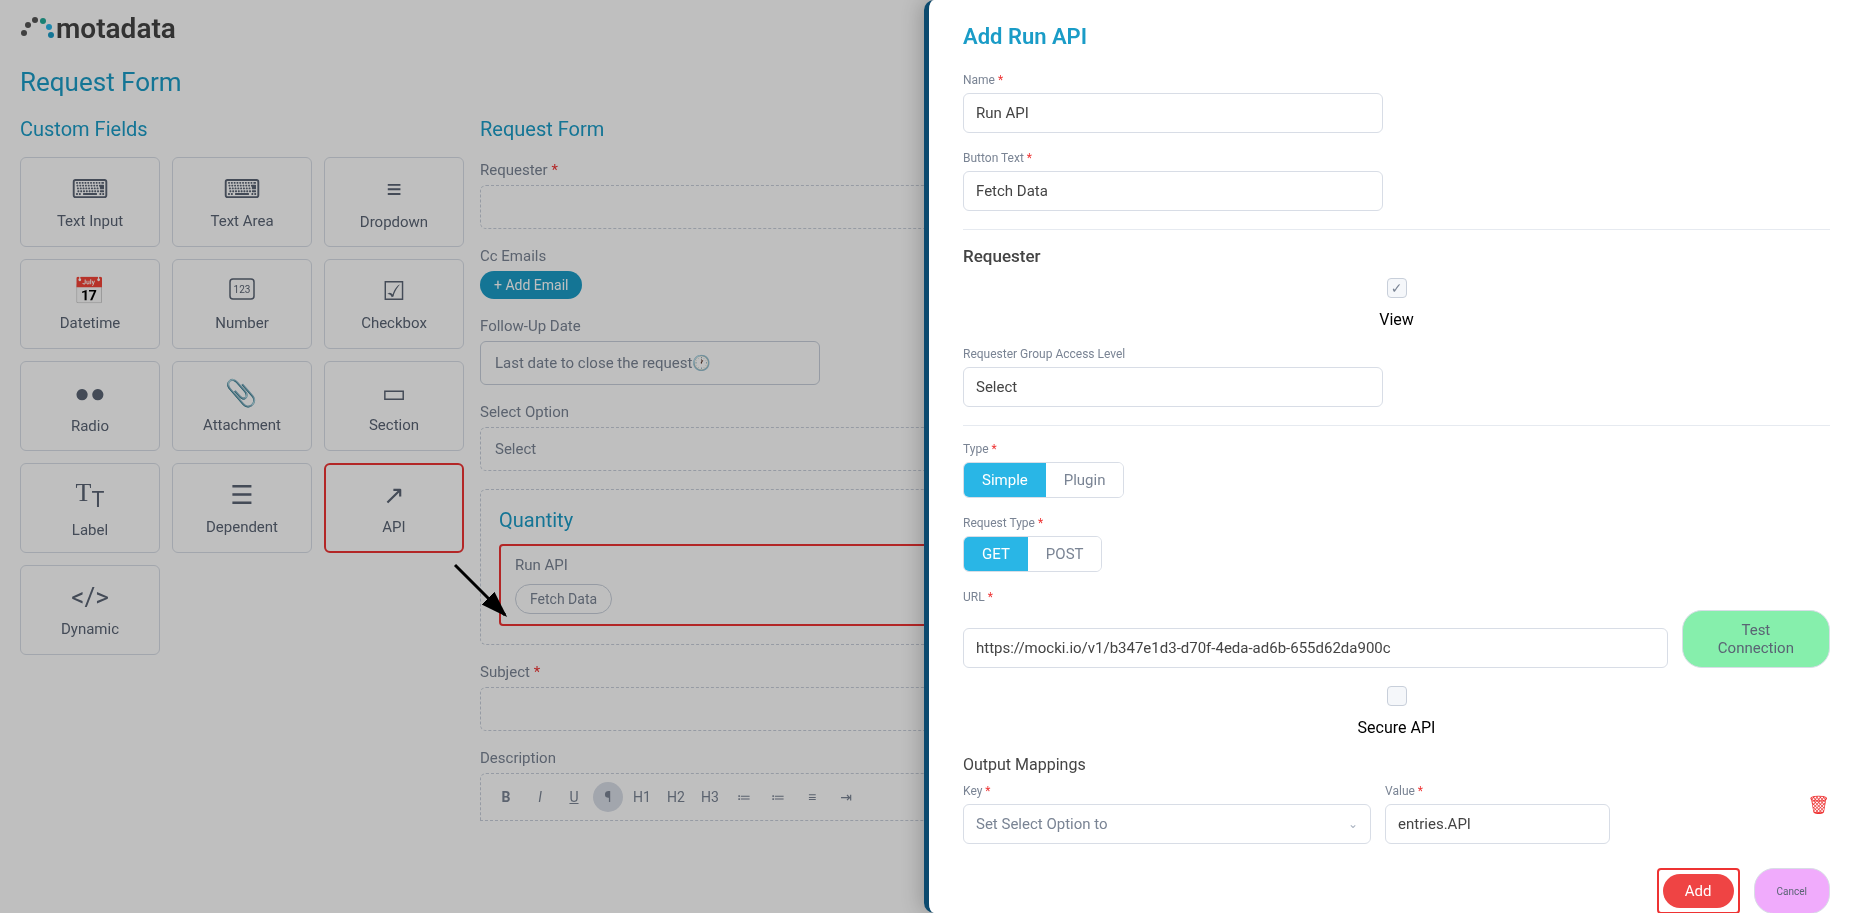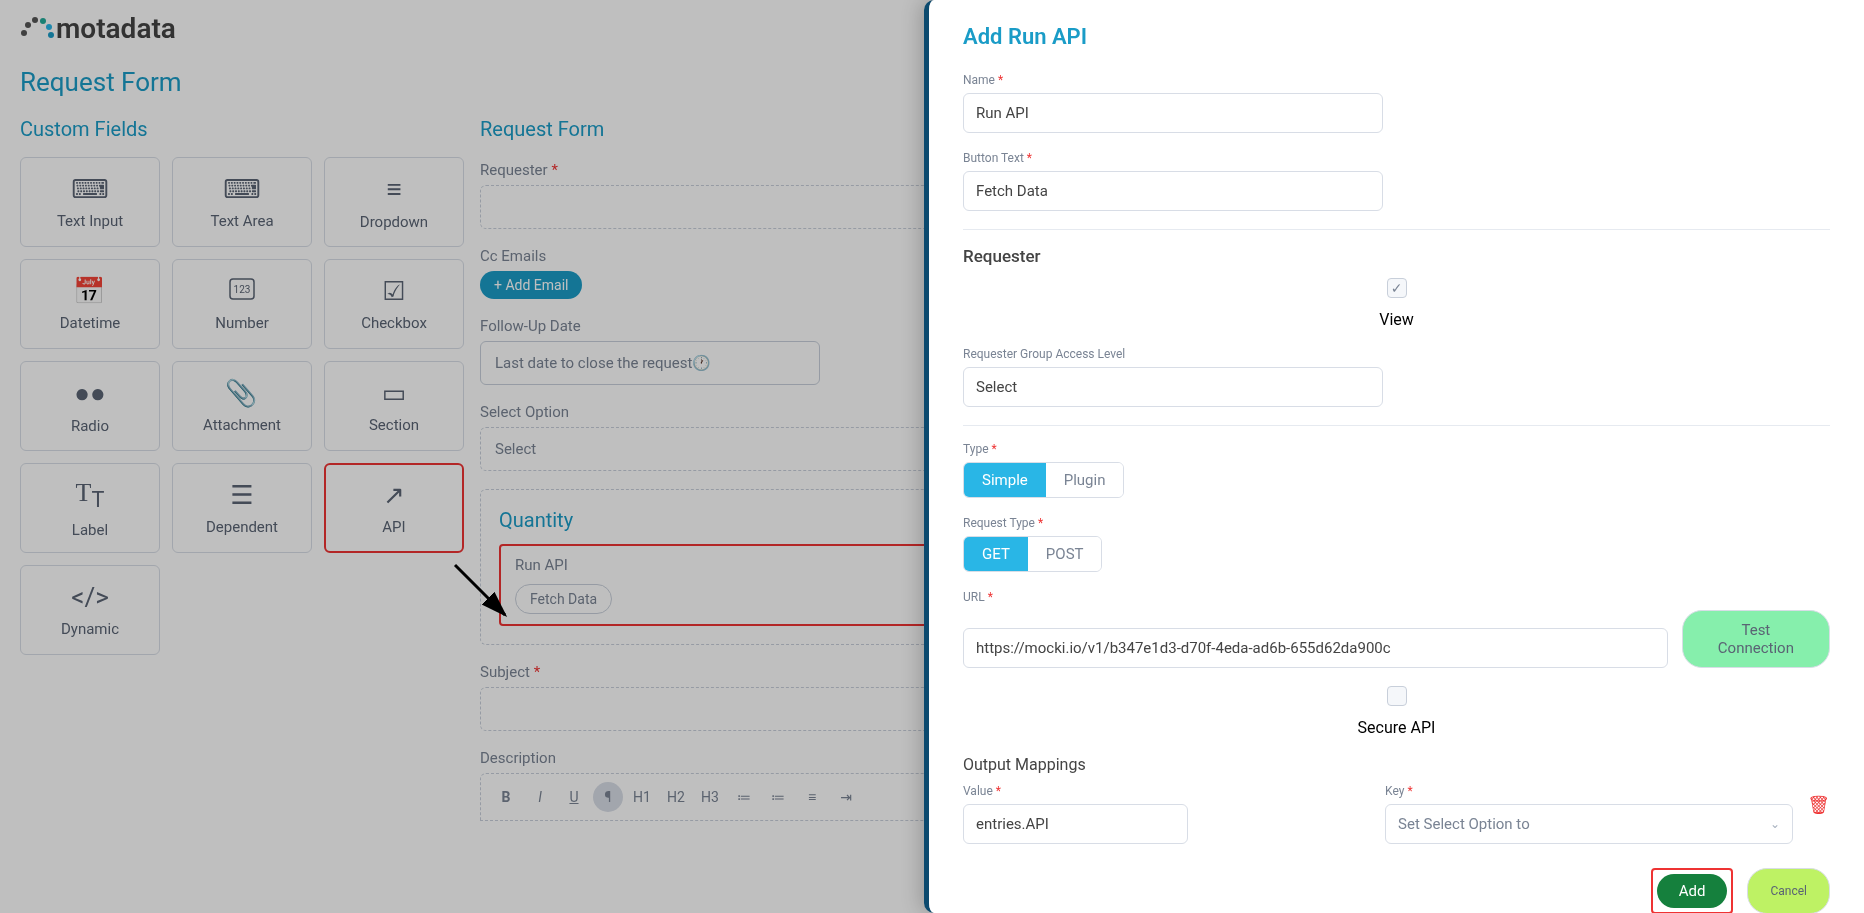--- a/index.html
+++ b/index.html
@@ -66,22 +66,22 @@
 .url-row { display: flex; gap: 14px; align-items: flex-end; }
 .test-btn { border: 1px solid #d8dde6; background: #86efac; border-radius: 20px; padding: 10px 20px; color: #5a6474; font-size: 15px; cursor: pointer; }
 
 .mapping-row { display: flex; gap: 14px; align-items: flex-start; }
 .key-select { flex: 1; border: 1px solid #d8dde6; border-radius: 6px; padding: 10px 12px; font-size: 15px; color: #7a8494; display: flex; justify-content: space-between; align-items: center; }
 .val-input { flex: 1; border: 1px solid #d8dde6; border-radius: 6px; padding: 10px 12px; font-size: 15px; color: #444; }
 .del-icon { color: #e33; font-size: 18px; cursor: pointer; padding-top: 10px; }
 
 .footer-btns { display: flex; gap: 14px; justify-content: flex-end; margin-top: 24px; }
 .footer-btns .highlight-wrap { border: 2px solid #e33; padding: 4px; border-radius: 4px; }
-.add-btn { background: #15803d; color: #fff; border: none; border-radius: 20px; padding: 8px 22px; font-size: 15px; cursor: pointer; }
-.cancel-btn { background: #bef264; color: #5a6474; border: 1px solid #d8dde6; border-radius: 20px; padding: 8px 22px; font-size: 12px; cursor: pointer; }
+.add-btn { background: #ef4444; color: #fff; border: none; border-radius: 20px; padding: 8px 22px; font-size: 15px; cursor: pointer; }
+.cancel-btn { background: #f0abfc; color: #5a6474; border: 1px solid #d8dde6; border-radius: 20px; padding: 8px 22px; font-size: 10px; cursor: pointer; }
 
 .chevron { font-size: 12px; color: #aab3c0; }
 </style>
 </head>
 <body>
 
 <div class="main-app">
   <div class="logo">
     <svg class="logo-dots" width="34" height="28" viewBox="0 0 34 28">
       <circle cx="4" cy="18" r="3" fill="#555"></circle>
@@ -288,30 +288,30 @@
 
   <div class="panel-row checkbox-row">
     <div class="chk"></div>
     <span>Secure API</span>
   </div>
 
   <div class="panel-label" style="color:#444;font-size:16px;margin-bottom:10px;">Output Mappings</div>
 
   <div class="mapping-row">
     <div style="flex:1">
-      <label class="panel-label"><span>Value</span> <span class="req">*</span></label>
-      <input class="val-input" value="entries.API" style="">
-    </div>
-    <div style="flex:1">
       <label class="panel-label"><span>Key</span> <span class="req">*</span></label>
       <div class="key-select">
         <span>Set Select Option to</span>
         <span class="chevron">⌄</span>
       </div>
     </div>
+    <div style="flex:1">
+      <label class="panel-label"><span>Value</span> <span class="req">*</span></label>
+      <input class="val-input" value="entries.API" style="">
+    </div>
     <span class="del-icon">🗑</span>
   </div>
 
   <div class="footer-btns">
     <div class="highlight-wrap">
       <button class="add-btn">Add</button>
     </div>
     <button class="cancel-btn">Cancel</button>
   </div>
 </div>

